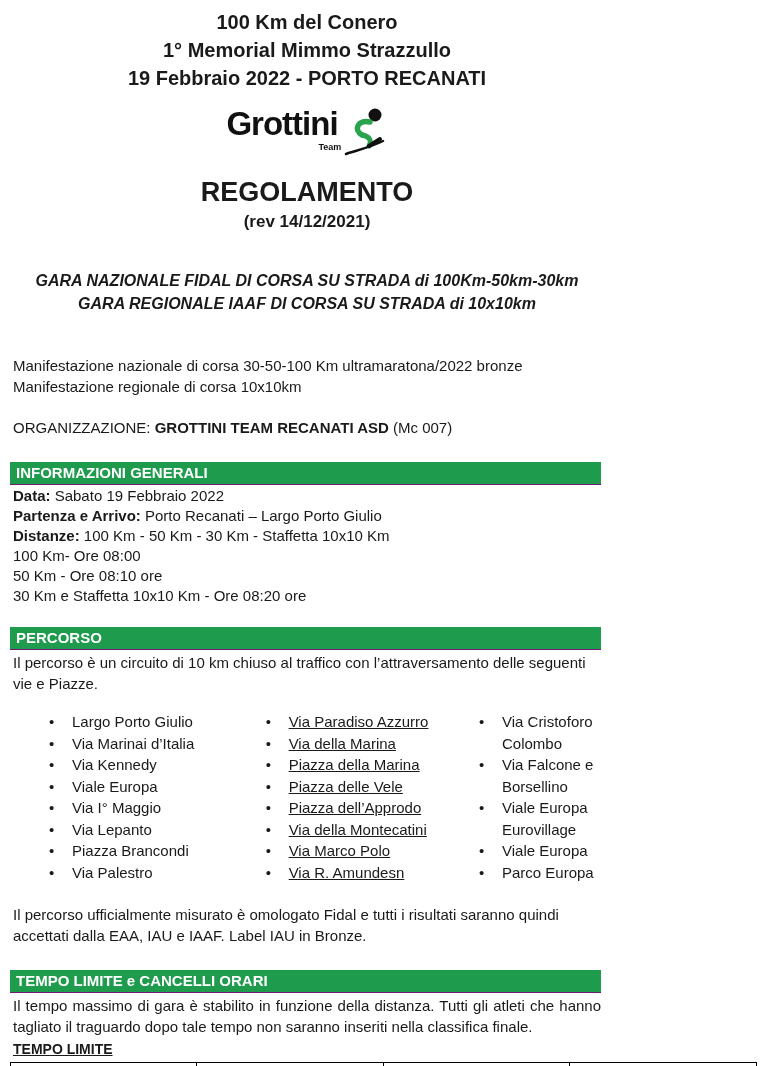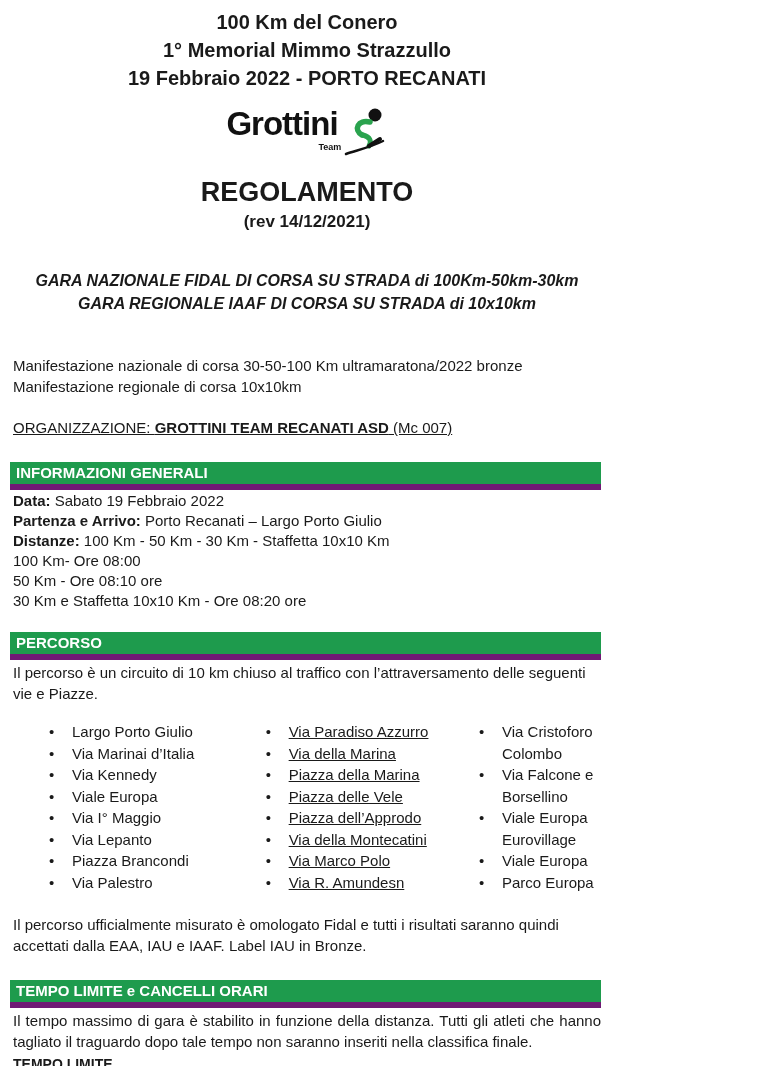--- a/index.html
+++ b/index.html
@@ -21,28 +21,28 @@
 
   
   .regolamento { text-align: center; font-weight: bold; font-size: 27px; line-height: 32px; margin-top: 16px; }
   .rev { text-align: center; font-weight: bold; font-size: 17px; line-height: 22px; margin-top: 3px; }
 
   
   .gara { margin-top: 36px; text-align: center; font-weight: bold; font-style: italic; font-size: 16px; line-height: 23px; }
 
   
   .intro { margin-top: 40px; font-size: 15px; line-height: 21px; }
-  .org { margin-top: 20px; font-size: 15px; line-height: 21px; text-decoration: underline; }
+  .org { margin-top: 20px; font-size: 15px; line-height: 21px; }
   .bold { font-weight: bold; }
 
   
   .banner {
     background: #1e9b4d; color: #ffffff; font-weight: bold; font-size: 15px;
     height: 22px; line-height: 22px; padding-left: 6px;
-    margin-left: -3px; border-bottom: 6px solid #701a75;
+    margin-left: -3px; border-bottom: 1px solid #701a75;
   }
   .banner.m1 { margin-top: 24px; }
   .banner.m2 { margin-top: 21px; }
   .banner.m3 { margin-top: 24px; }
 
   .info-line { font-size: 15px; line-height: 20px; }
   .info-block { margin-top: 1px; }
 
   .para { font-size: 15px; line-height: 21px; }
   .percorso-intro { margin-top: 2px; }

